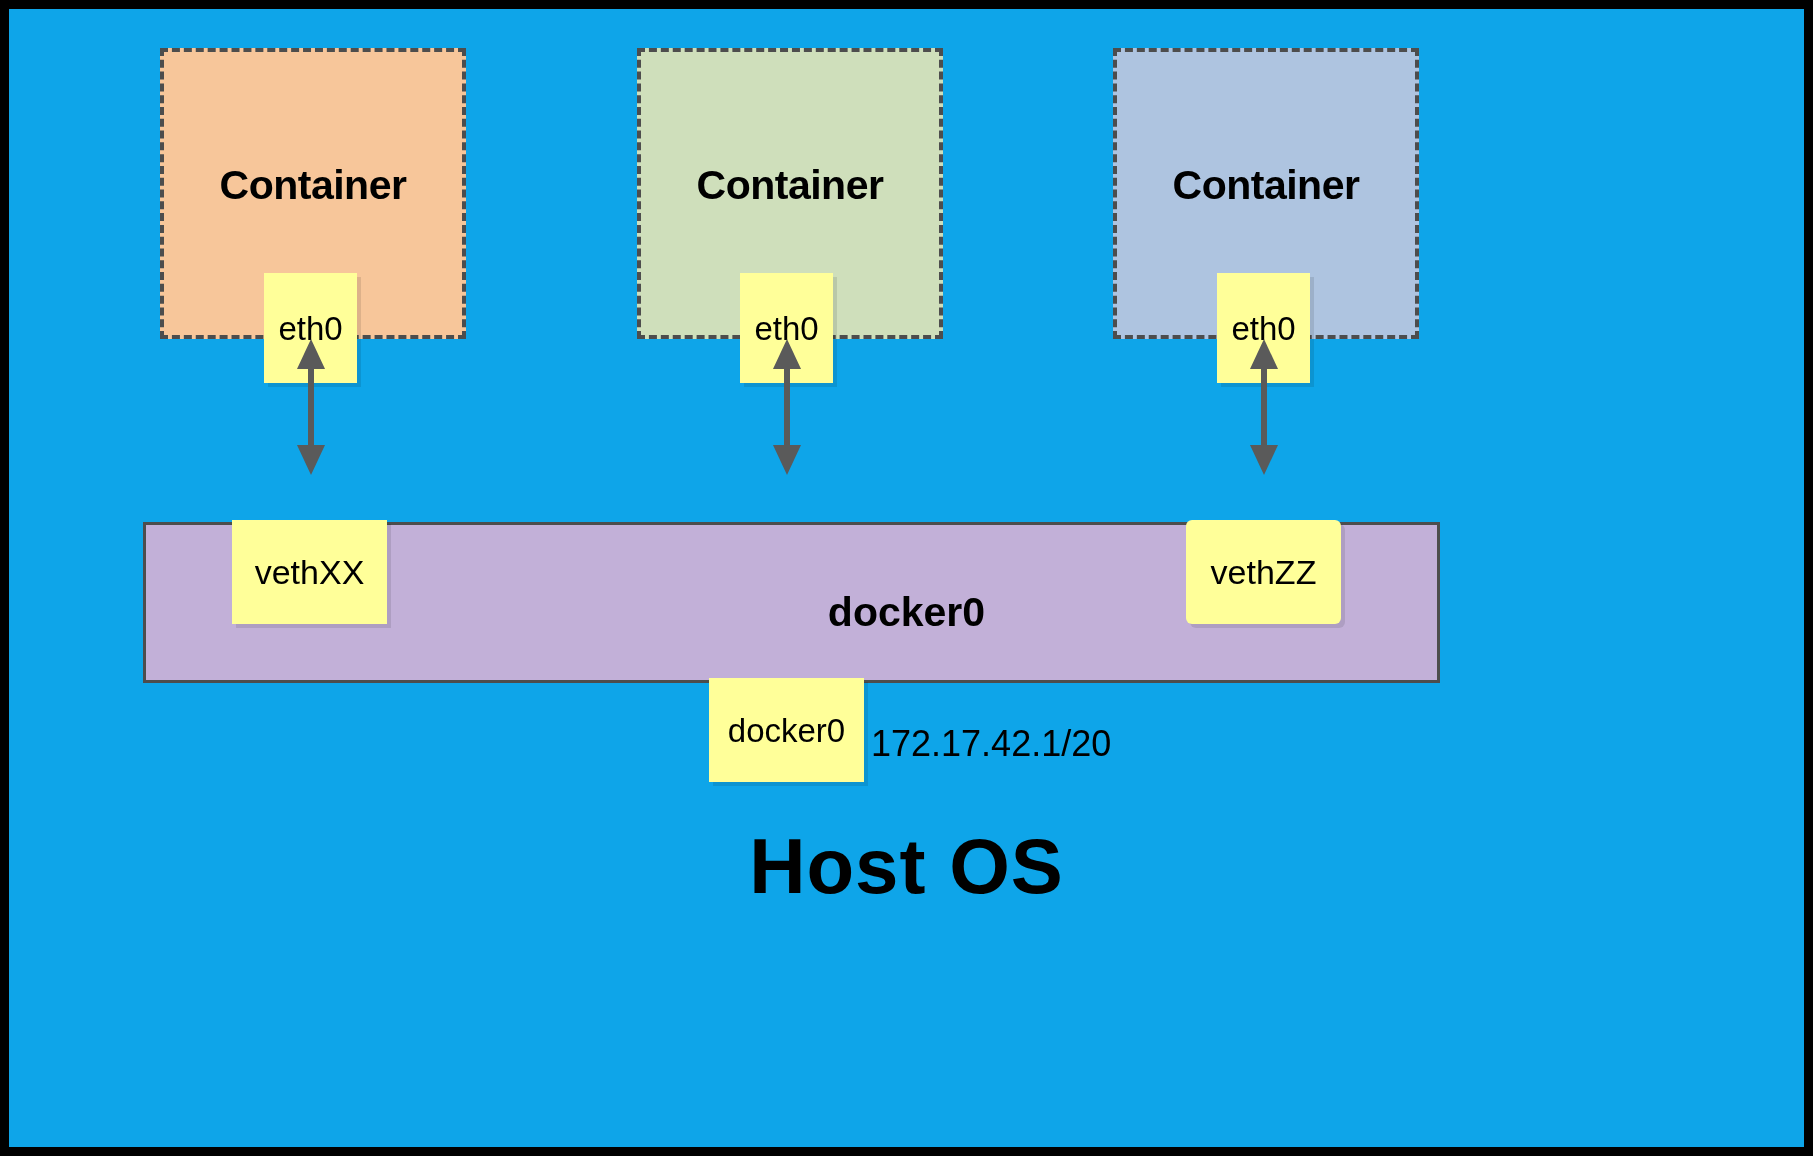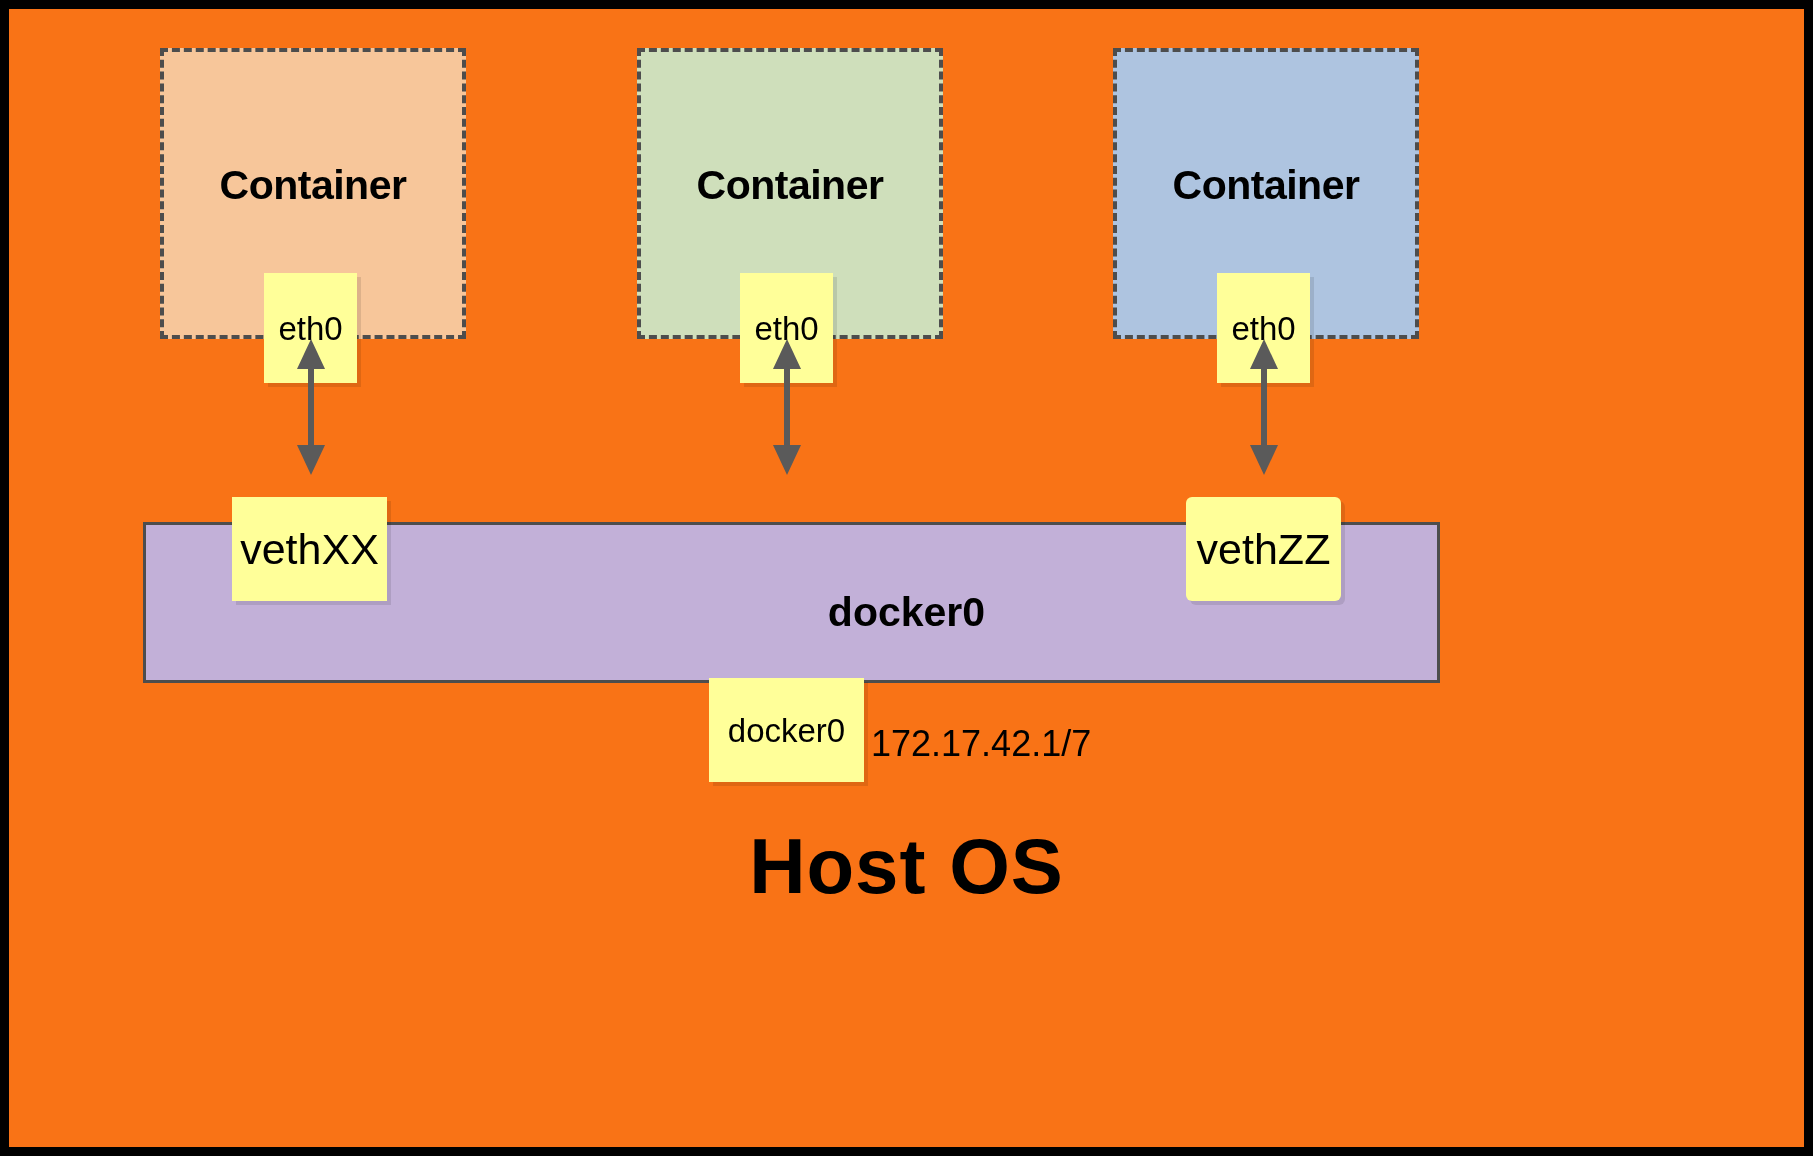--- a/index.html
+++ b/index.html
@@ -19,21 +19,21 @@
     font-family: "Liberation Sans", "DejaVu Sans", sans-serif;
   }
 
   
   #page {
     position: absolute;
     left: 9px;
     top: 9px;
     width: 1795px;
     height: 1138px;
-    background: #f97316;
+    background: #0ea5e9;
     overflow: hidden;
   }
 
   
   .container-box {
     position: absolute;
     border: 4px dashed #4d4d4d;
     box-sizing: border-box;
     top: 39px;
     width: 306px;
@@ -75,22 +75,22 @@
     height: 110px;
     top: 220px;
   }
   .note.eth0.e0 { left: 255px; }
   .note.eth0.e1 { left: 731px; }
   .note.eth0.e2 { left: 1208px; }
 
   .note.veth {
     width: 155px;
     height: 104px;
-    top: 444px;
-    font-size: 43px;
+    top: 467px;
+    font-size: 34px;
   }
   .note.veth.v0 { left: 223px; }
   .note.veth.v1 { left: 700px; }
   .note.veth.v2 { left: 1177px; border-radius: 6px; }
 
   .note.dockerif {
     width: 155px;
     height: 104px;
     top: 625px;
     left: 700px;
@@ -192,18 +192,18 @@
 
     <div id="bridge"></div>
 
     <div id="bridge-label">docker0</div>
 
     <div class="note veth v0">vethXX</div>
     <div class="note veth v2">vethZZ</div>
 
     <div class="note dockerif">docker0</div>
 
-    <div id="ip-label">172.17.42.1/7</div>
+    <div id="ip-label">172.17.42.1/20</div>
 
     <div id="host-os">Host OS</div>
 
   </div>
 </div>
 
 </body></html>

